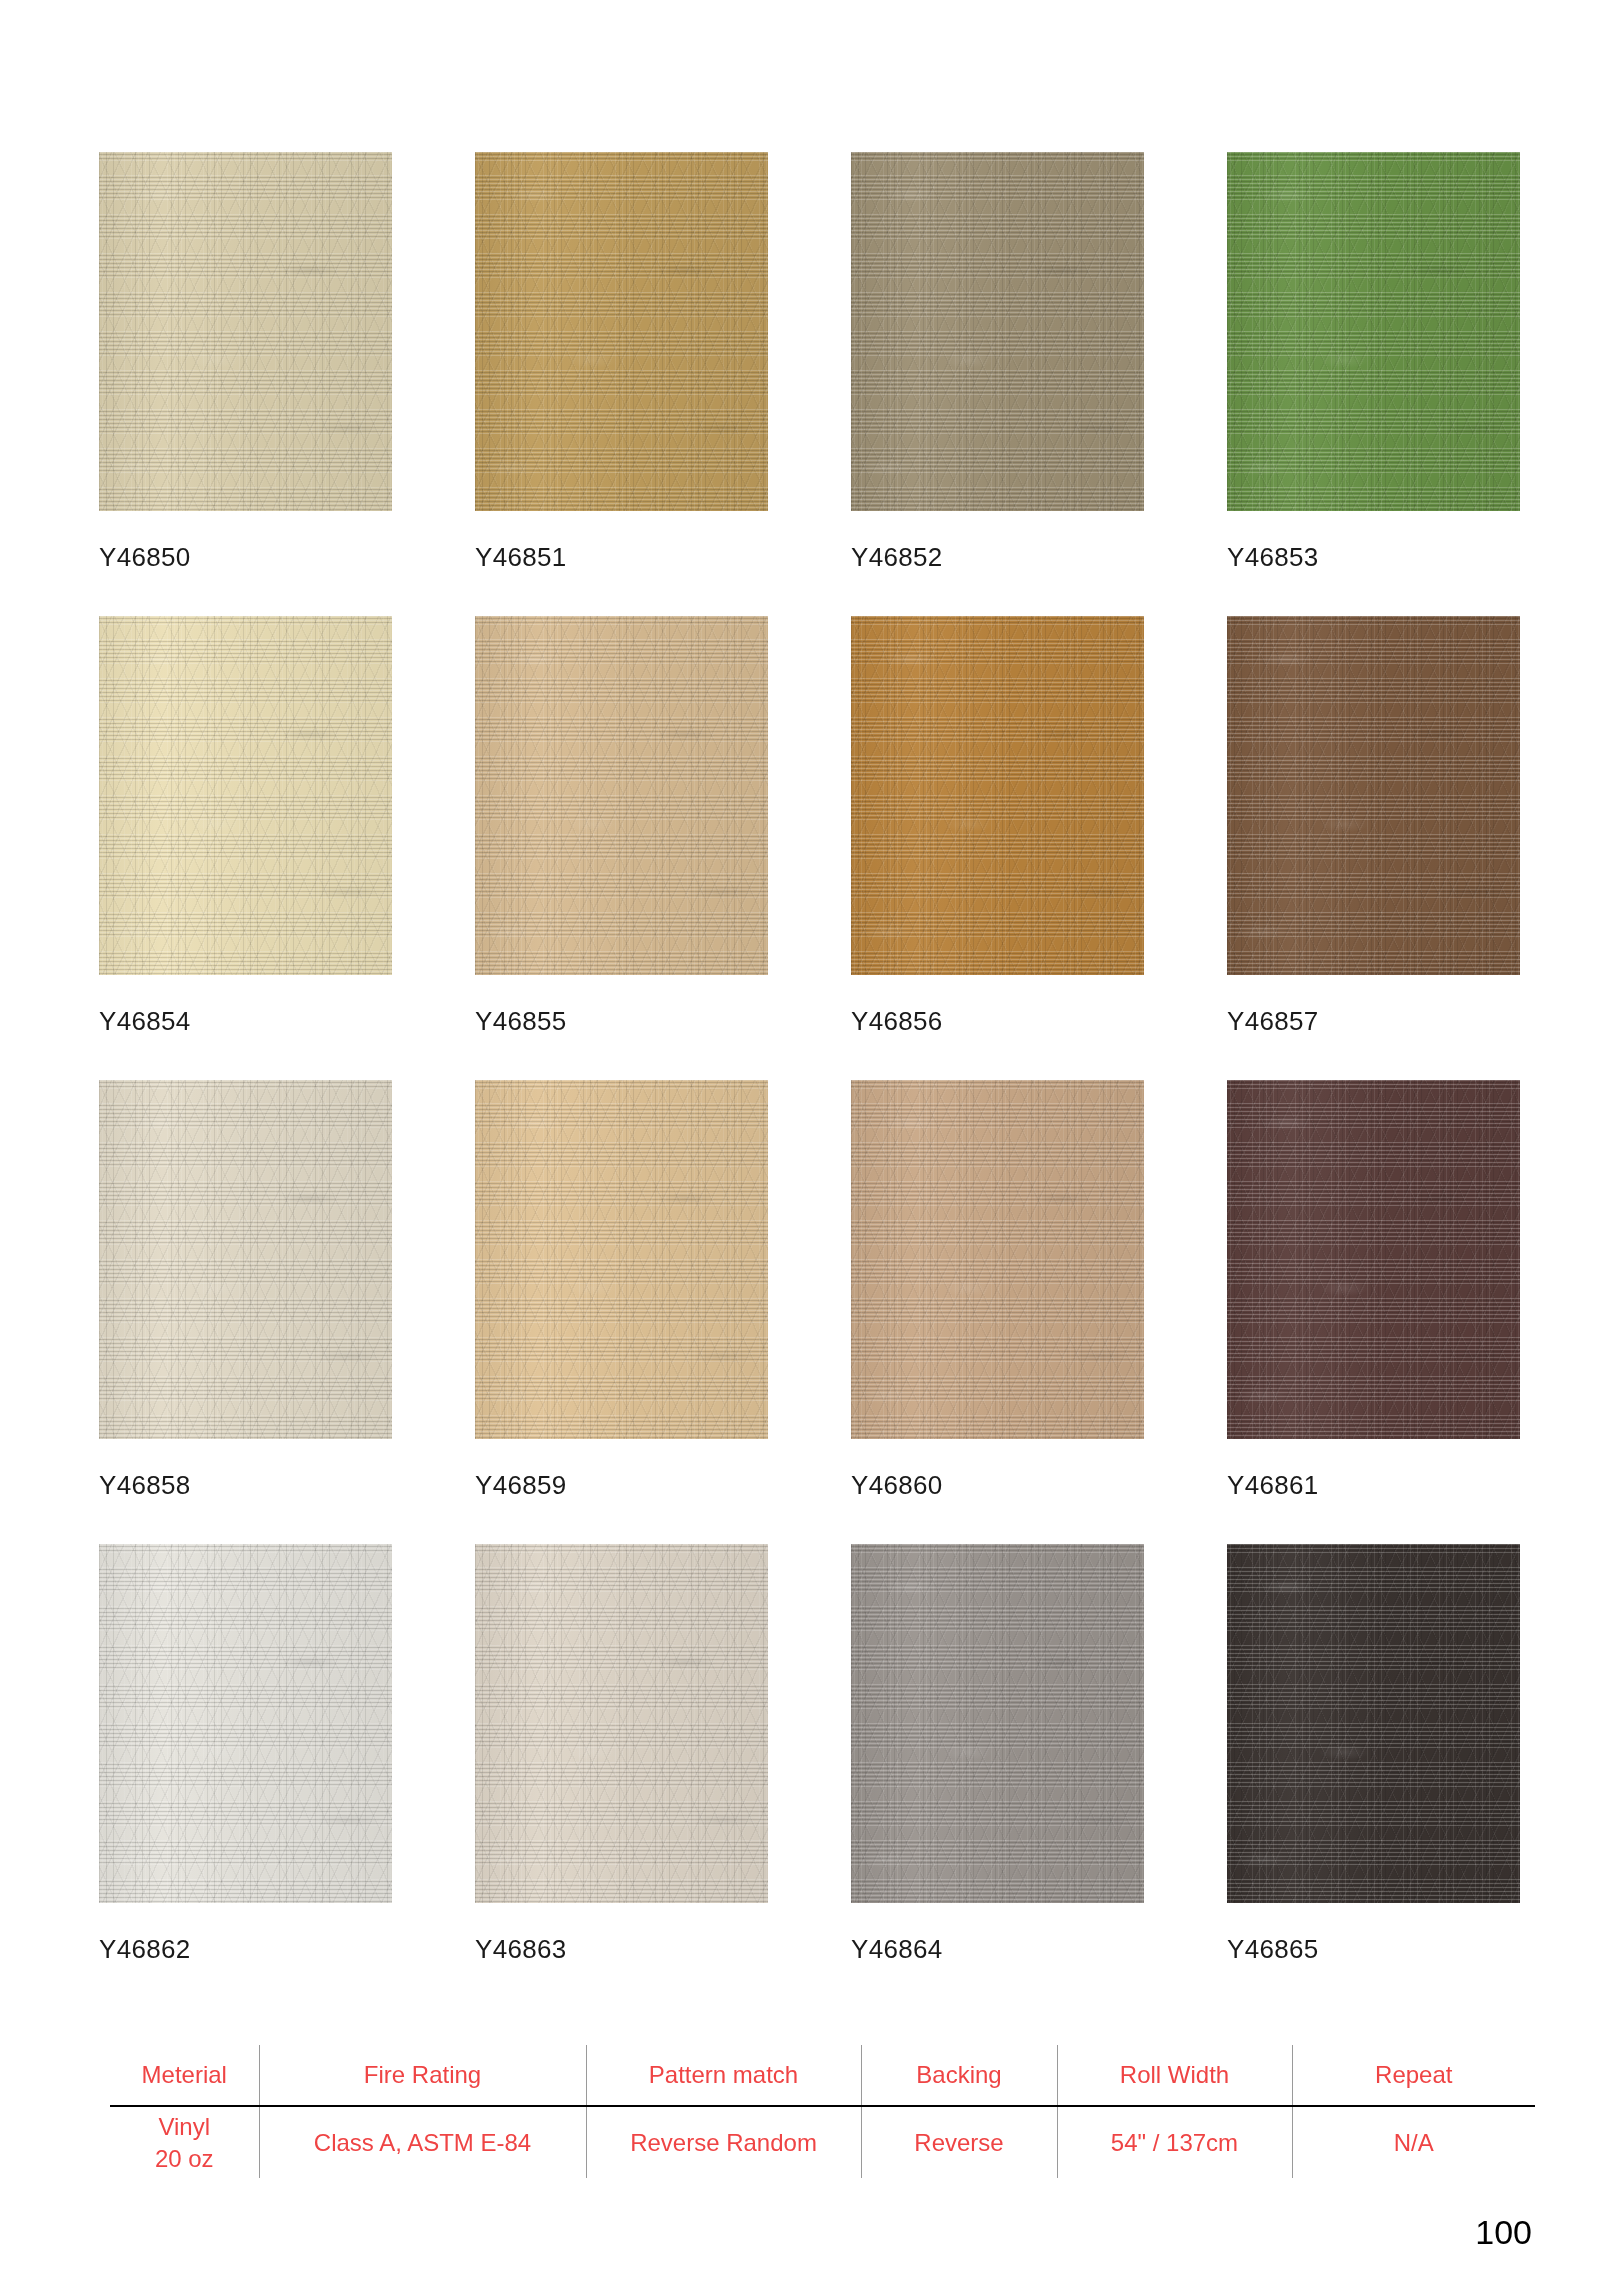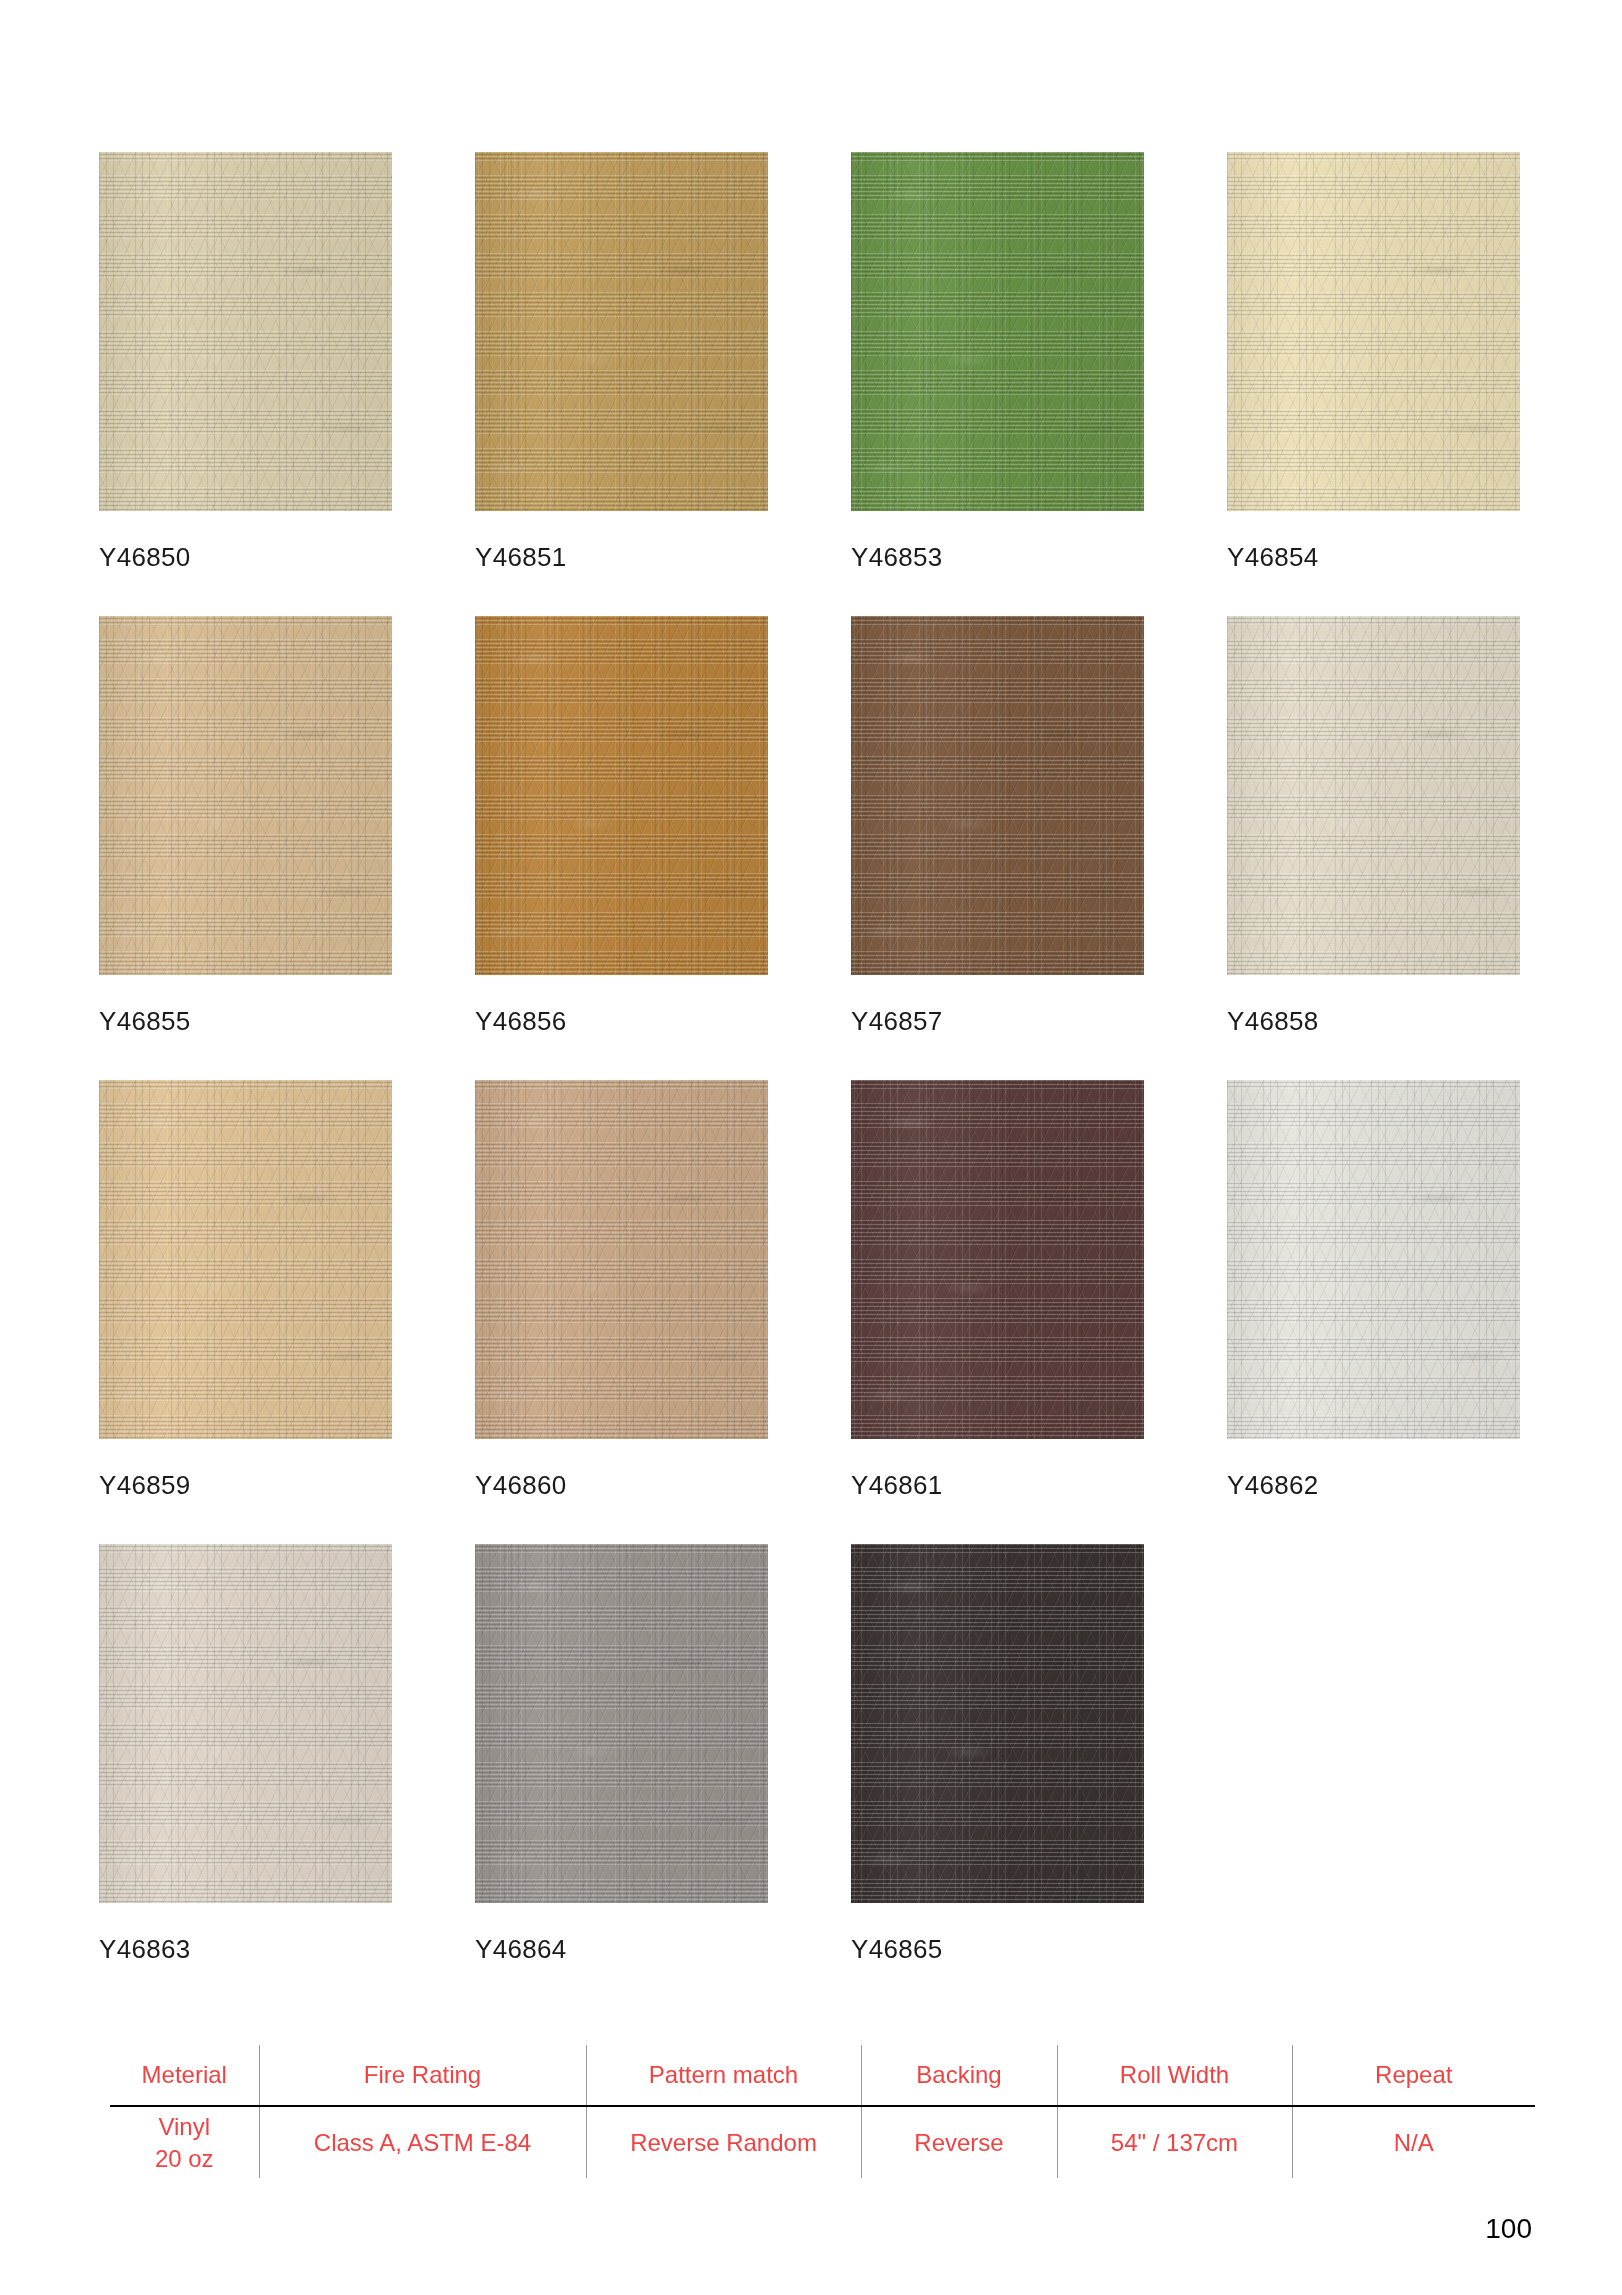--- a/index.html
+++ b/index.html
@@ -165,21 +165,21 @@
   .col-backing   { width: 196px; }
   .col-roll      { width: 235px; }
   .col-repeat    { width: 243px; }
 
   .material-cell span { display: block; }
 
   .page-number {
     position: absolute;
     right: 90px;
     top: 2213px;
-    font-size: 28px;
+    font-size: 34px;
     color: #000000;
   }
 </style>
 </head>
 <body>
 
 <div class="page">
 
   <div class="swatch-grid">
 
@@ -198,20 +198,30 @@
       <div class="swatch-chip" style="background-color: rgb(191, 157, 92);">
         <div class="tex tex-a"></div>
         <div class="tex tex-b"></div>
         <div class="tex tex-c"></div>
         <div class="tex tex-d"></div>
         <div class="tex tex-shade"></div>
       </div>
       <div class="swatch-label">Y46851</div>
     </div>
 
+    <div class="swatch-cell">
+      <div class="swatch-chip" style="background-color: rgb(157, 144, 116);">
+        <div class="tex tex-a"></div>
+        <div class="tex tex-b"></div>
+        <div class="tex tex-c"></div>
+        <div class="tex tex-d"></div>
+        <div class="tex tex-shade"></div>
+      </div>
+      <div class="swatch-label">Y46852</div>
+    </div>
 
     <div class="swatch-cell">
       <div class="swatch-chip" style="background-color: rgb(104, 146, 70);">
         <div class="tex tex-a"></div>
         <div class="tex tex-b"></div>
         <div class="tex tex-c"></div>
         <div class="tex tex-d"></div>
         <div class="tex tex-shade"></div>
       </div>
       <div class="swatch-label">Y46853</div>

